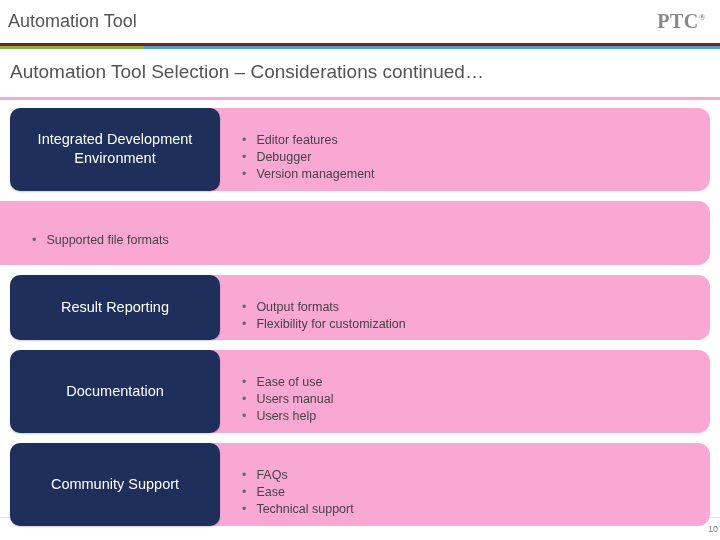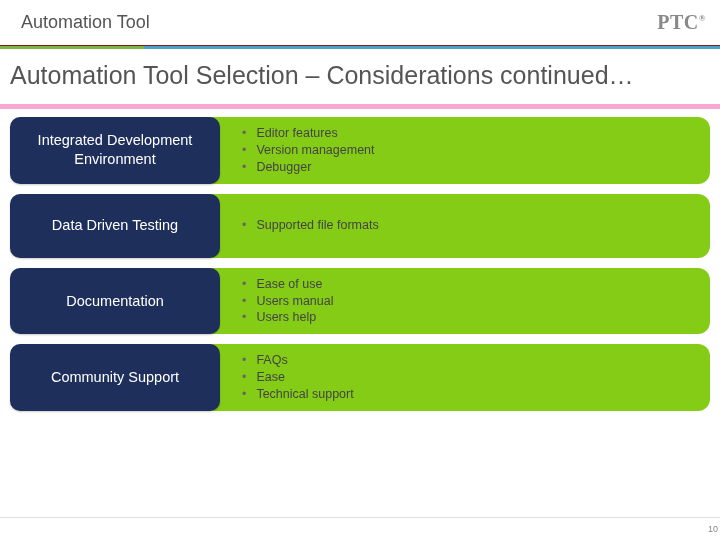--- a/index.html
+++ b/index.html
@@ -9,22 +9,22 @@
     font-family: Arial, Helvetica, sans-serif;
     background: #ffffff;
     position: relative;
     overflow: hidden;
   }
   .header {
     height: 46px;
     display: flex;
     align-items: center;
     justify-content: space-between;
-    padding: 0 14px 0 21px;
-    border-bottom: 1px solid #7f1d1d;
+    padding: 0 14px 0 8px;
+    border-bottom: 3px solid #7f1d1d;
   }
   .header-title {
     font-size: 18px;
     color: #555;
     font-weight: 400;
   }
   .logo {
     font-family: Georgia, 'Times New Roman', serif;
     font-size: 20px;
     color: #888;
@@ -33,24 +33,24 @@
   }
   .logo sup { font-size: 9px; vertical-align: super; }
   .accent-bar {
     height: 3px;
     background: linear-gradient(to right,
       #7db441 0%, #7db441 20%,
       #4aa0c8 20%, #4aa0c8 100%);
   }
   .subtitle {
     padding: 12px 10px 14px 10px;
-    font-size: 25px;
+    font-size: 19px;
     color: #555;
     font-weight: 400;
-    border-bottom: 5px solid #f9a8d4;
+    border-bottom: 3px solid #f9a8d4;
   }
   .rows {
     padding: 8px 10px 0 10px;
   }
   .row {
     display: flex;
     align-items: stretch;
     margin-bottom: 10px;
     min-height: 64px;
   }
@@ -66,24 +66,24 @@
     color: #fff;
     font-size: 14.5px;
     line-height: 1.3;
     padding: 6px 0;
     position: relative;
     z-index: 2;
     box-shadow: 0 1px 2px rgba(0,0,0,0.2);
   }
   .detail {
     flex: 1;
-    background: #84cc16;
+    background: #f9a8d4;
     border-radius: 0 12px 12px 0;
     margin-left: -14px;
-    padding: 8px 10px 8px 36px;
+    padding: 24px 10px 8px 36px;
     display: flex;
     align-items: center;
     position: relative;
     z-index: 1;
   }
   .detail ul {
     list-style: none;
     font-size: 12.5px;
     color: #444;
   }
@@ -124,37 +124,45 @@
 
 <div class="rows">
 
   <div class="row">
     <div class="pill">
       <span>Integrated Development Environment</span>
     </div>
     <div class="detail">
       <ul>
         <li>Editor features</li>
+        <li>Debugger</li>
         <li>Version management</li>
-        <li>Debugger</li>
       </ul>
     </div>
   </div>
 
   <div class="row">
-    <div class="pill">
-      <span>Data Driven Testing</span>
-    </div>
     <div class="detail">
       <ul>
         <li>Supported file formats</li>
       </ul>
     </div>
   </div>
 
+  <div class="row">
+    <div class="pill">
+      <span>Result Reporting</span>
+    </div>
+    <div class="detail">
+      <ul>
+        <li>Output formats</li>
+        <li>Flexibility for customization</li>
+      </ul>
+    </div>
+  </div>
 
   <div class="row">
     <div class="pill">
       <span>Documentation</span>
     </div>
     <div class="detail">
       <ul>
         <li>Ease of use</li>
         <li>Users manual</li>
         <li>Users help</li>

